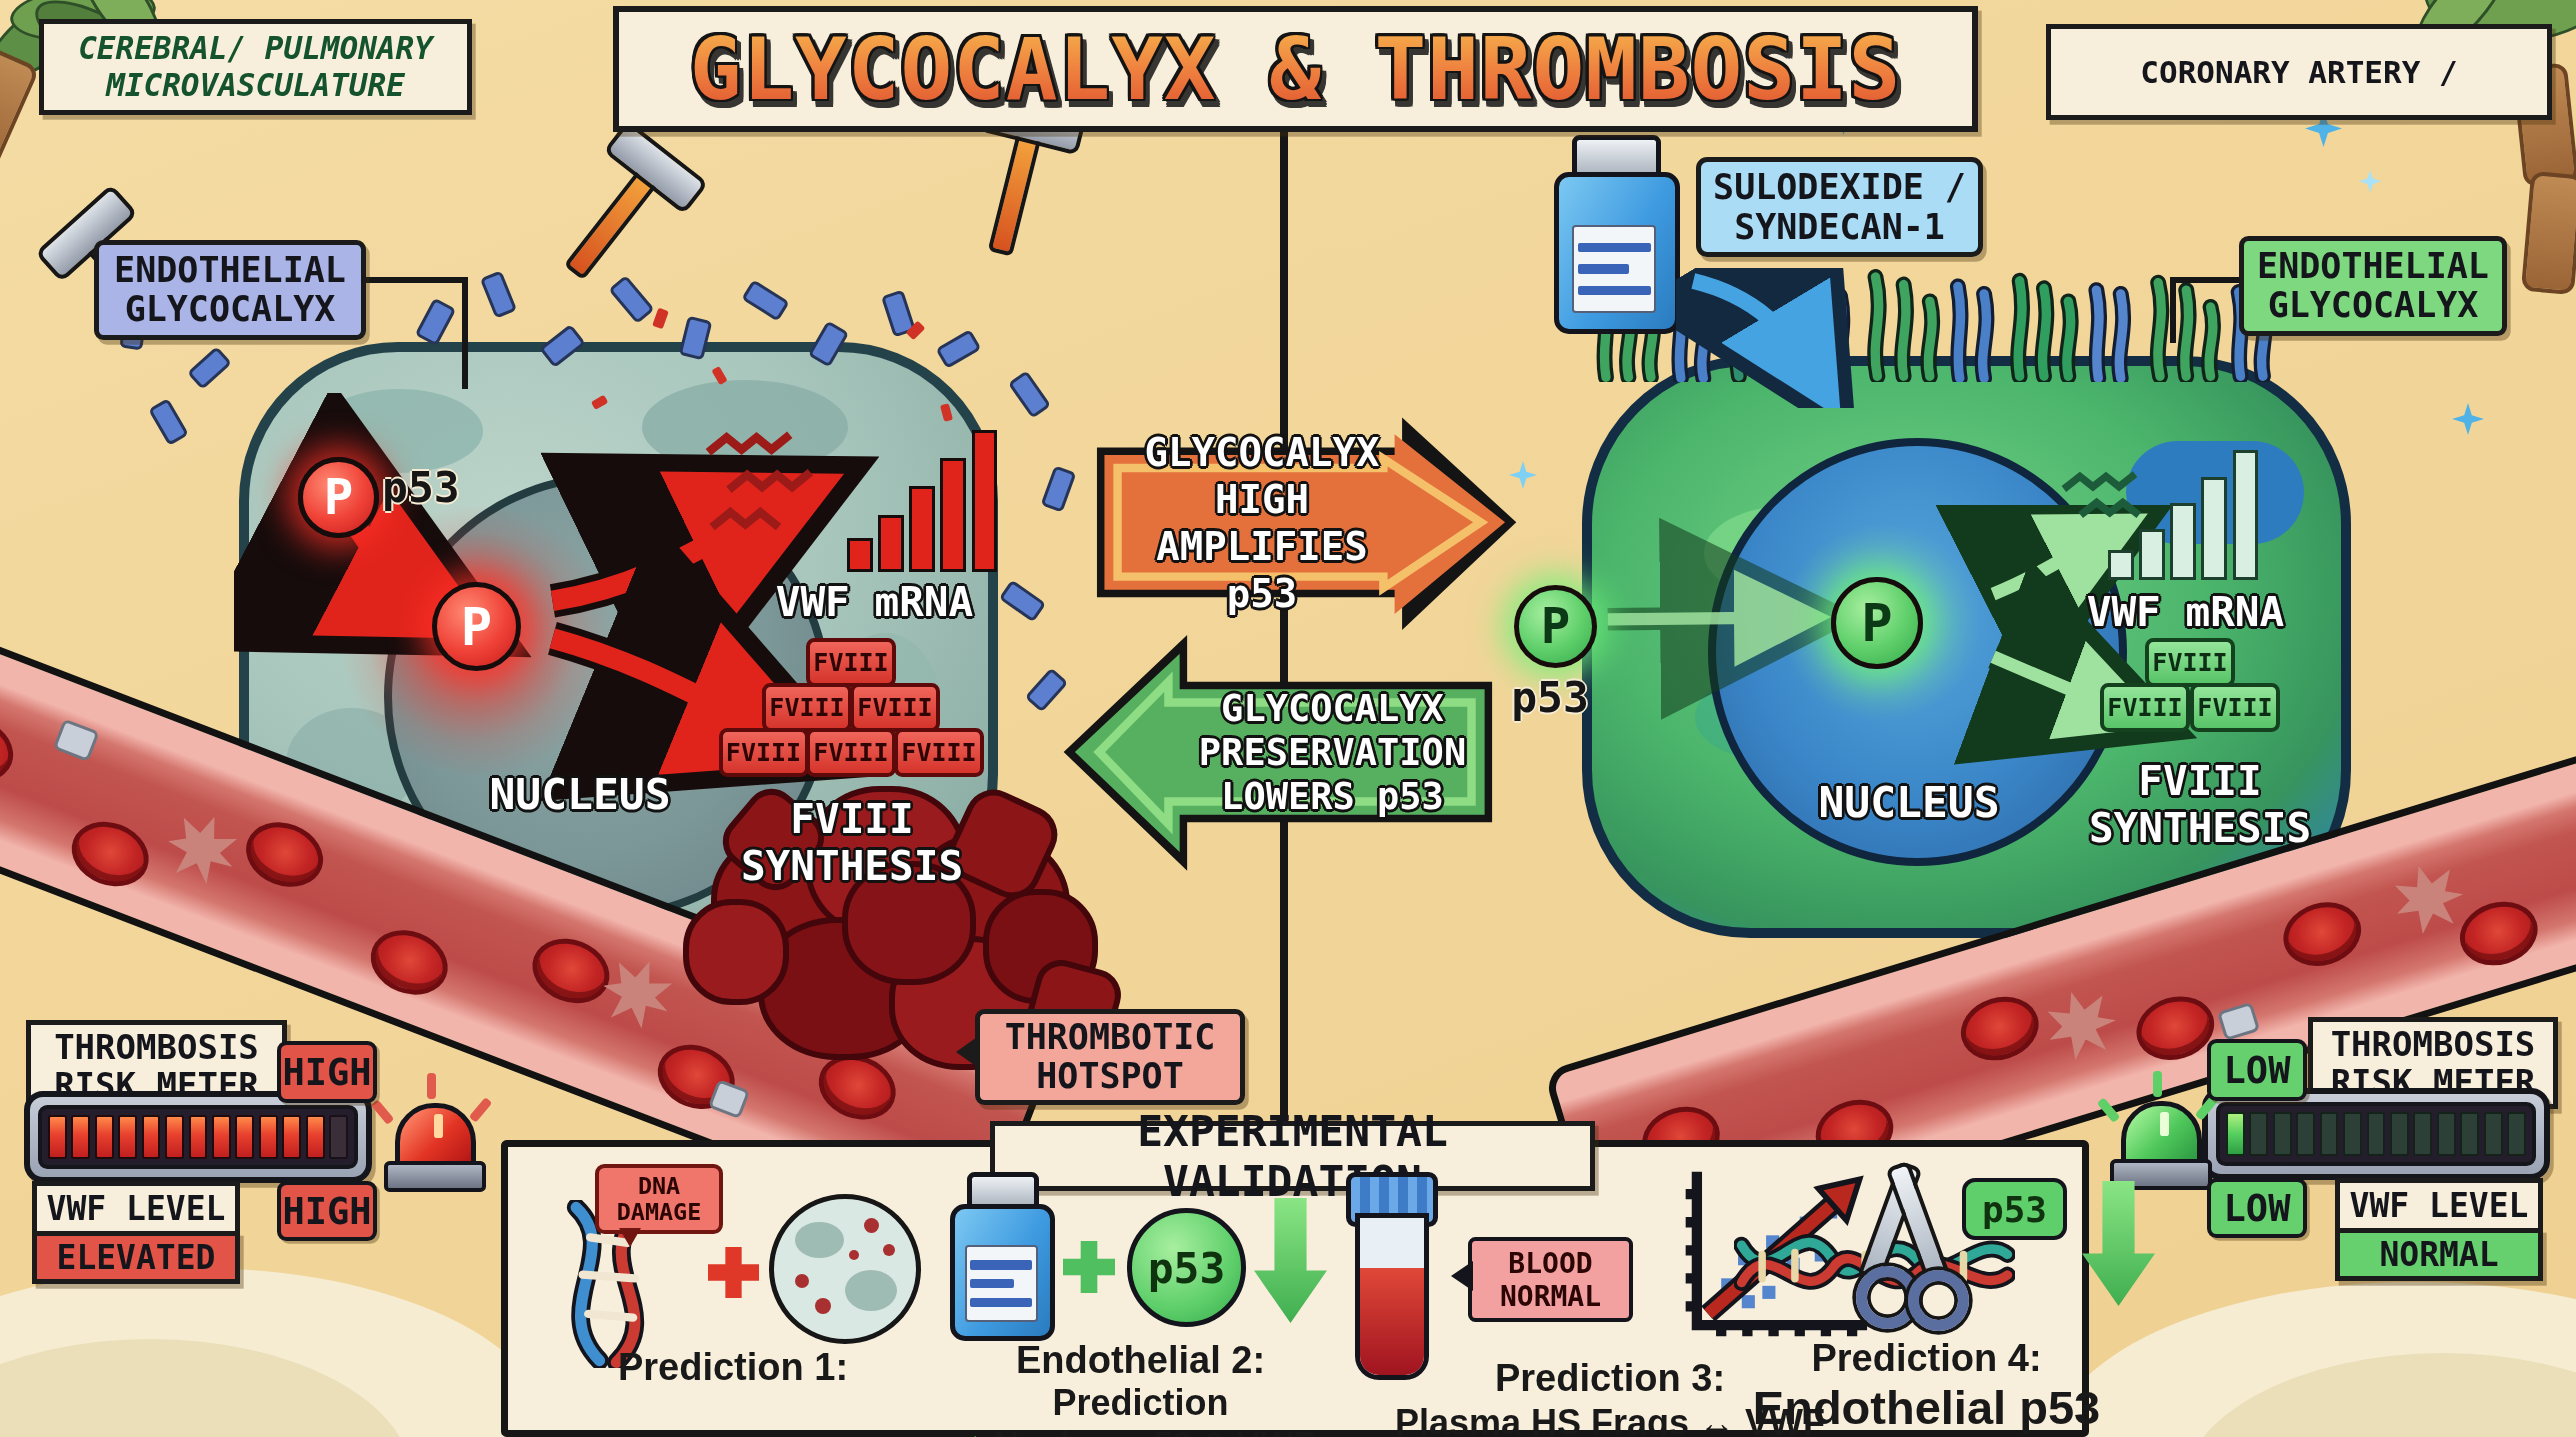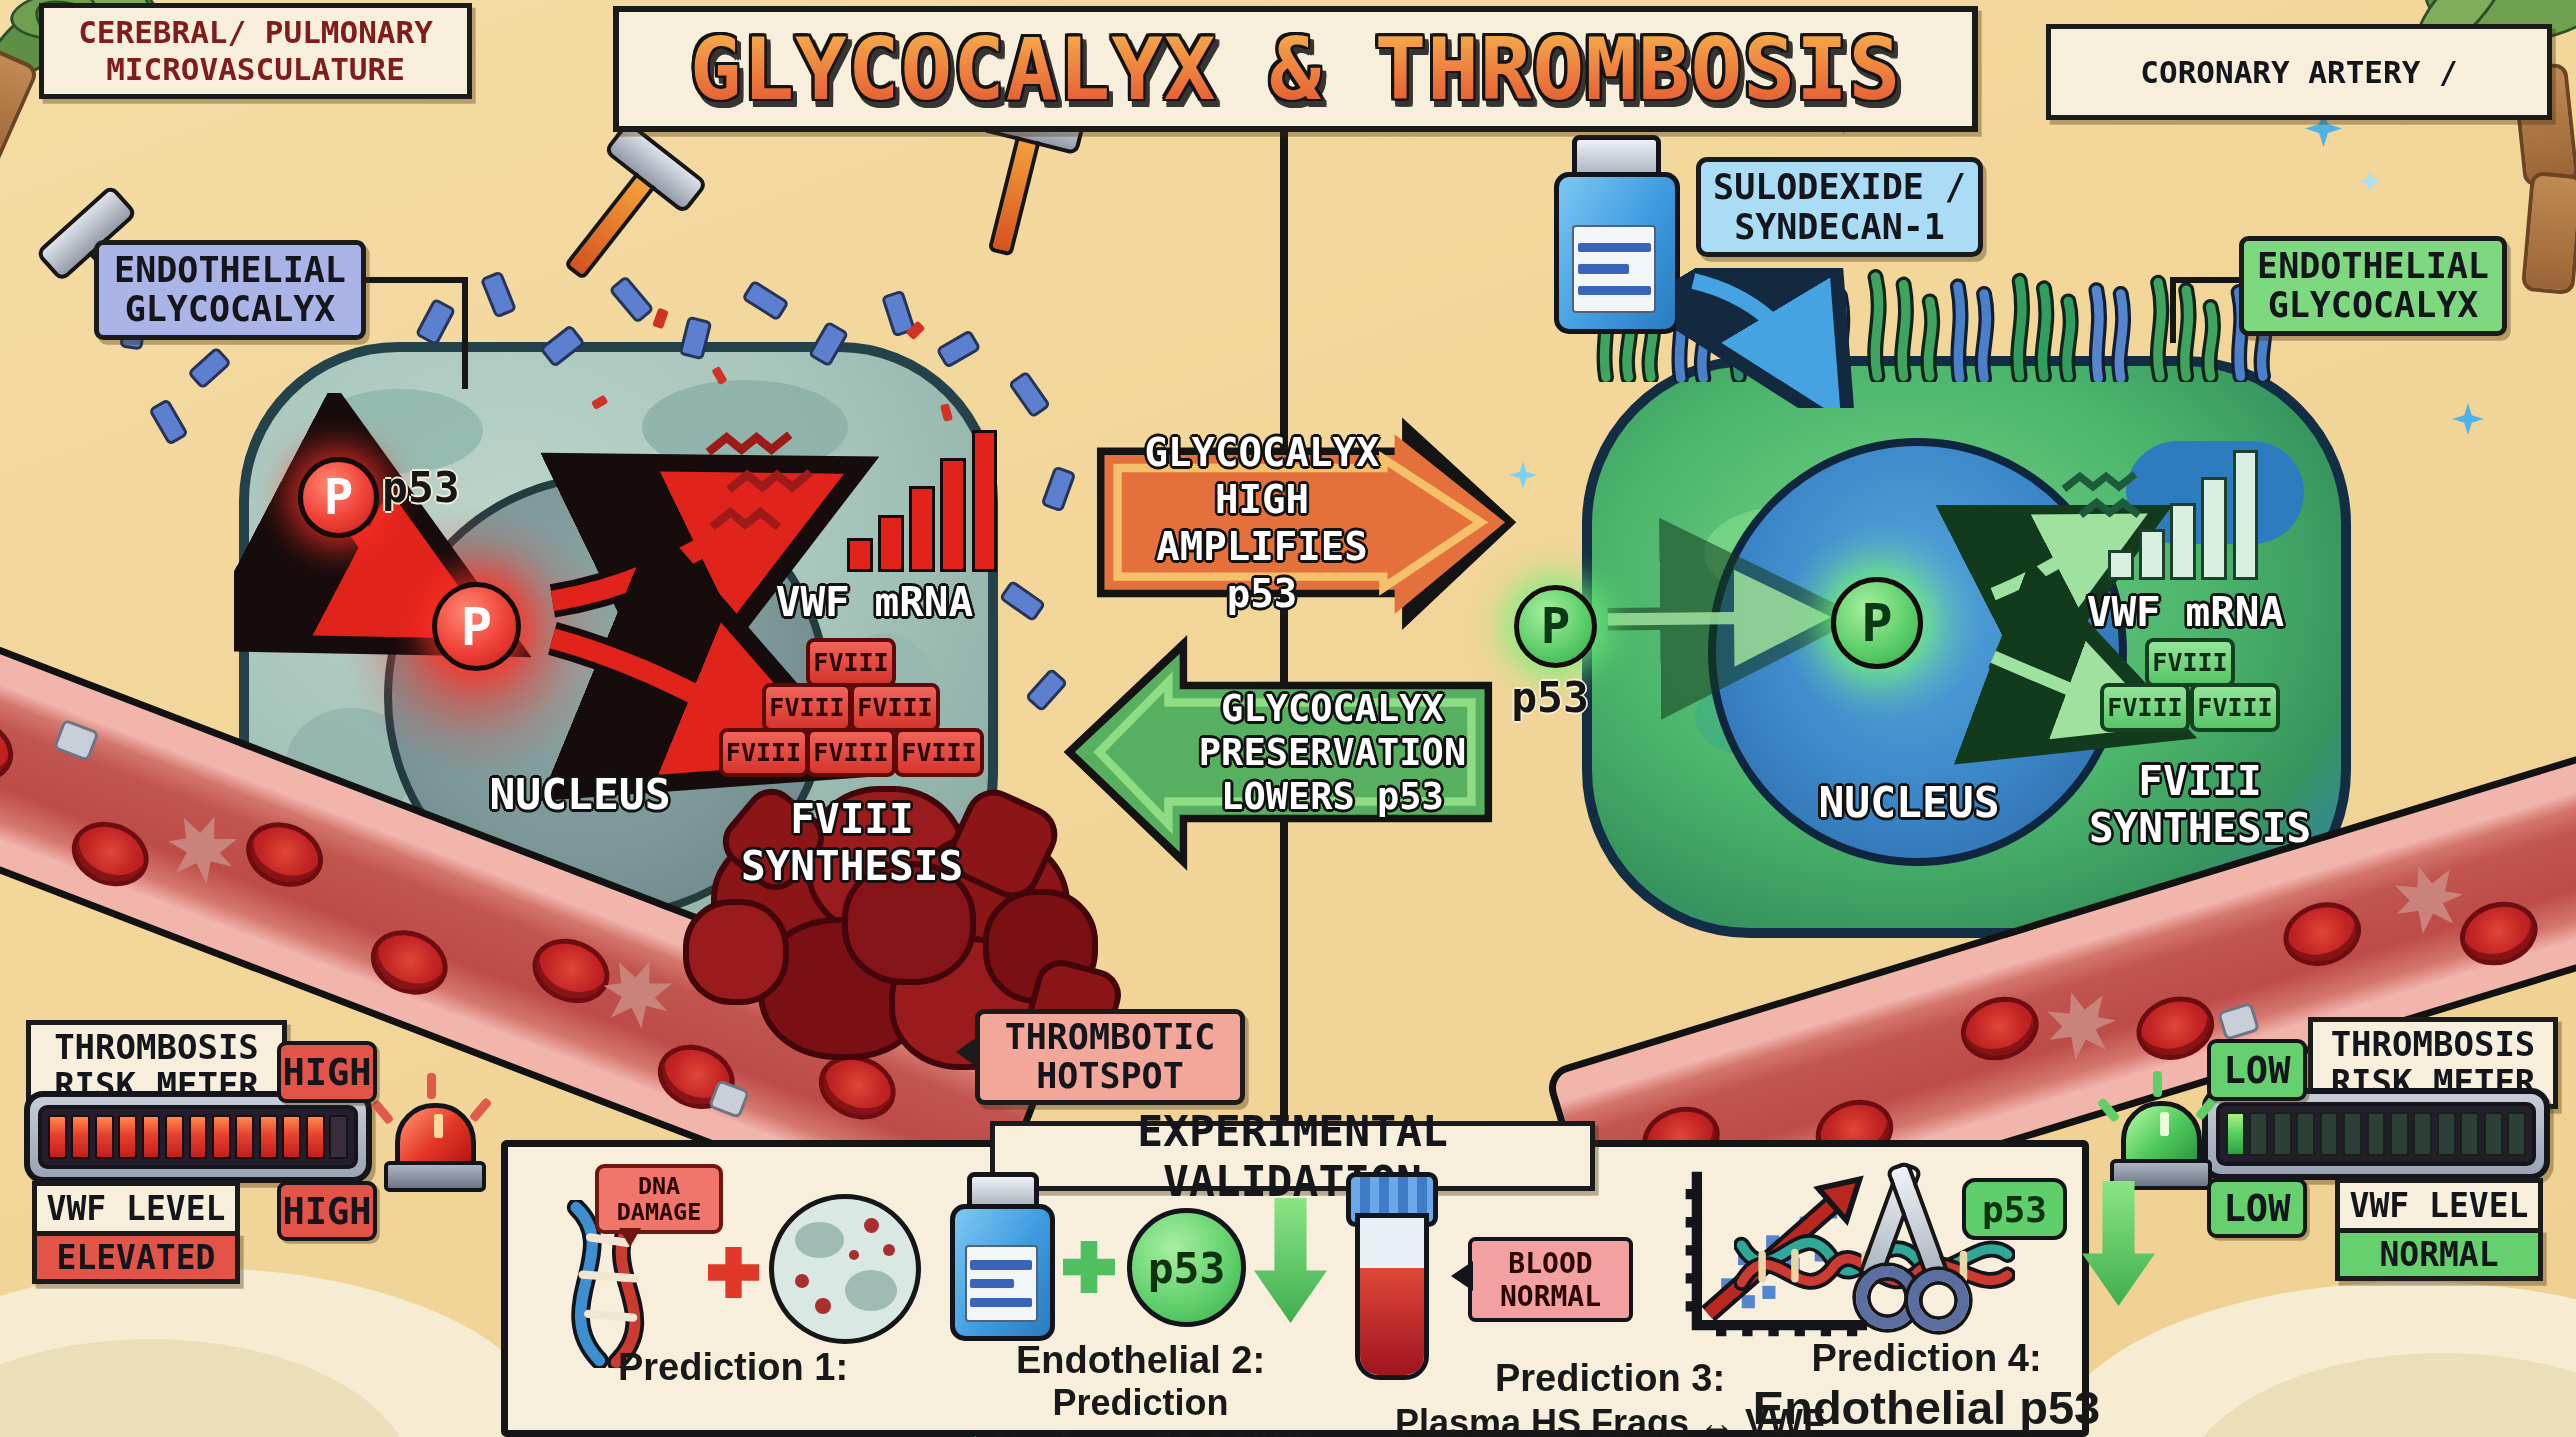--- a/index.html
+++ b/index.html
@@ -548,21 +548,21 @@
     <div class="ray" style="left:45px;top:-13px;background:#5fcf68;"></div>
     <div class="ray" style="left:94px;top:11.2px;background:#5fcf68;transform:rotate(40deg);"></div>
     <div class="dome dome-grn" style="left:13px;top:17px;"></div>
     <div style="position:absolute;left:52px;top:28px;width:9.4px;height:24px;background:#eaffd8;border-radius:2.8px;"></div>
     <div class="sbase" style="left:1.9px;top:75px;"></div>
   </div>
 
   <div class="box abs center" style="left:613px;top:5.6px;width:1353px;height:114px;z-index:8;border-width:6.6px;">
     <div class="title-text">GLYCOCALYX &amp; THROMBOSIS</div>
   </div>
-  <div class="box abs center mono" style="left:39px;top:3px;width:423px;height:86px;font-size:31px;line-height:37px;color:#7f1d1d;z-index:8;">
+  <div class="box abs center mono" style="left:39px;top:19px;width:423px;height:86px;font-size:31px;line-height:37px;color:#14532d;z-index:8;font-style:italic;">
     <span>CEREBRAL/ PULMONARY</span>
     <span>MICROVASCULATURE</span>
   </div>
   <div class="box abs center mono" style="left:2046px;top:24px;width:496px;height:86px;font-size:31px;line-height:37px;color:#15151c;z-index:8;">
     <span>CORONARY ARTERY /</span>
   </div>
 
   <div class="abs" style="left:501px;top:1140px;width:1574px;height:283px;background:#f7efdc;border:7.5px solid #161616;border-radius:5.6px;z-index:9;"></div>
   <div class="box abs center mono" style="left:990px;top:1121px;width:595px;height:60px;font-size:43px;color:#15151c;z-index:10;">EXPERIMENTAL VALIDATION</div>
 

